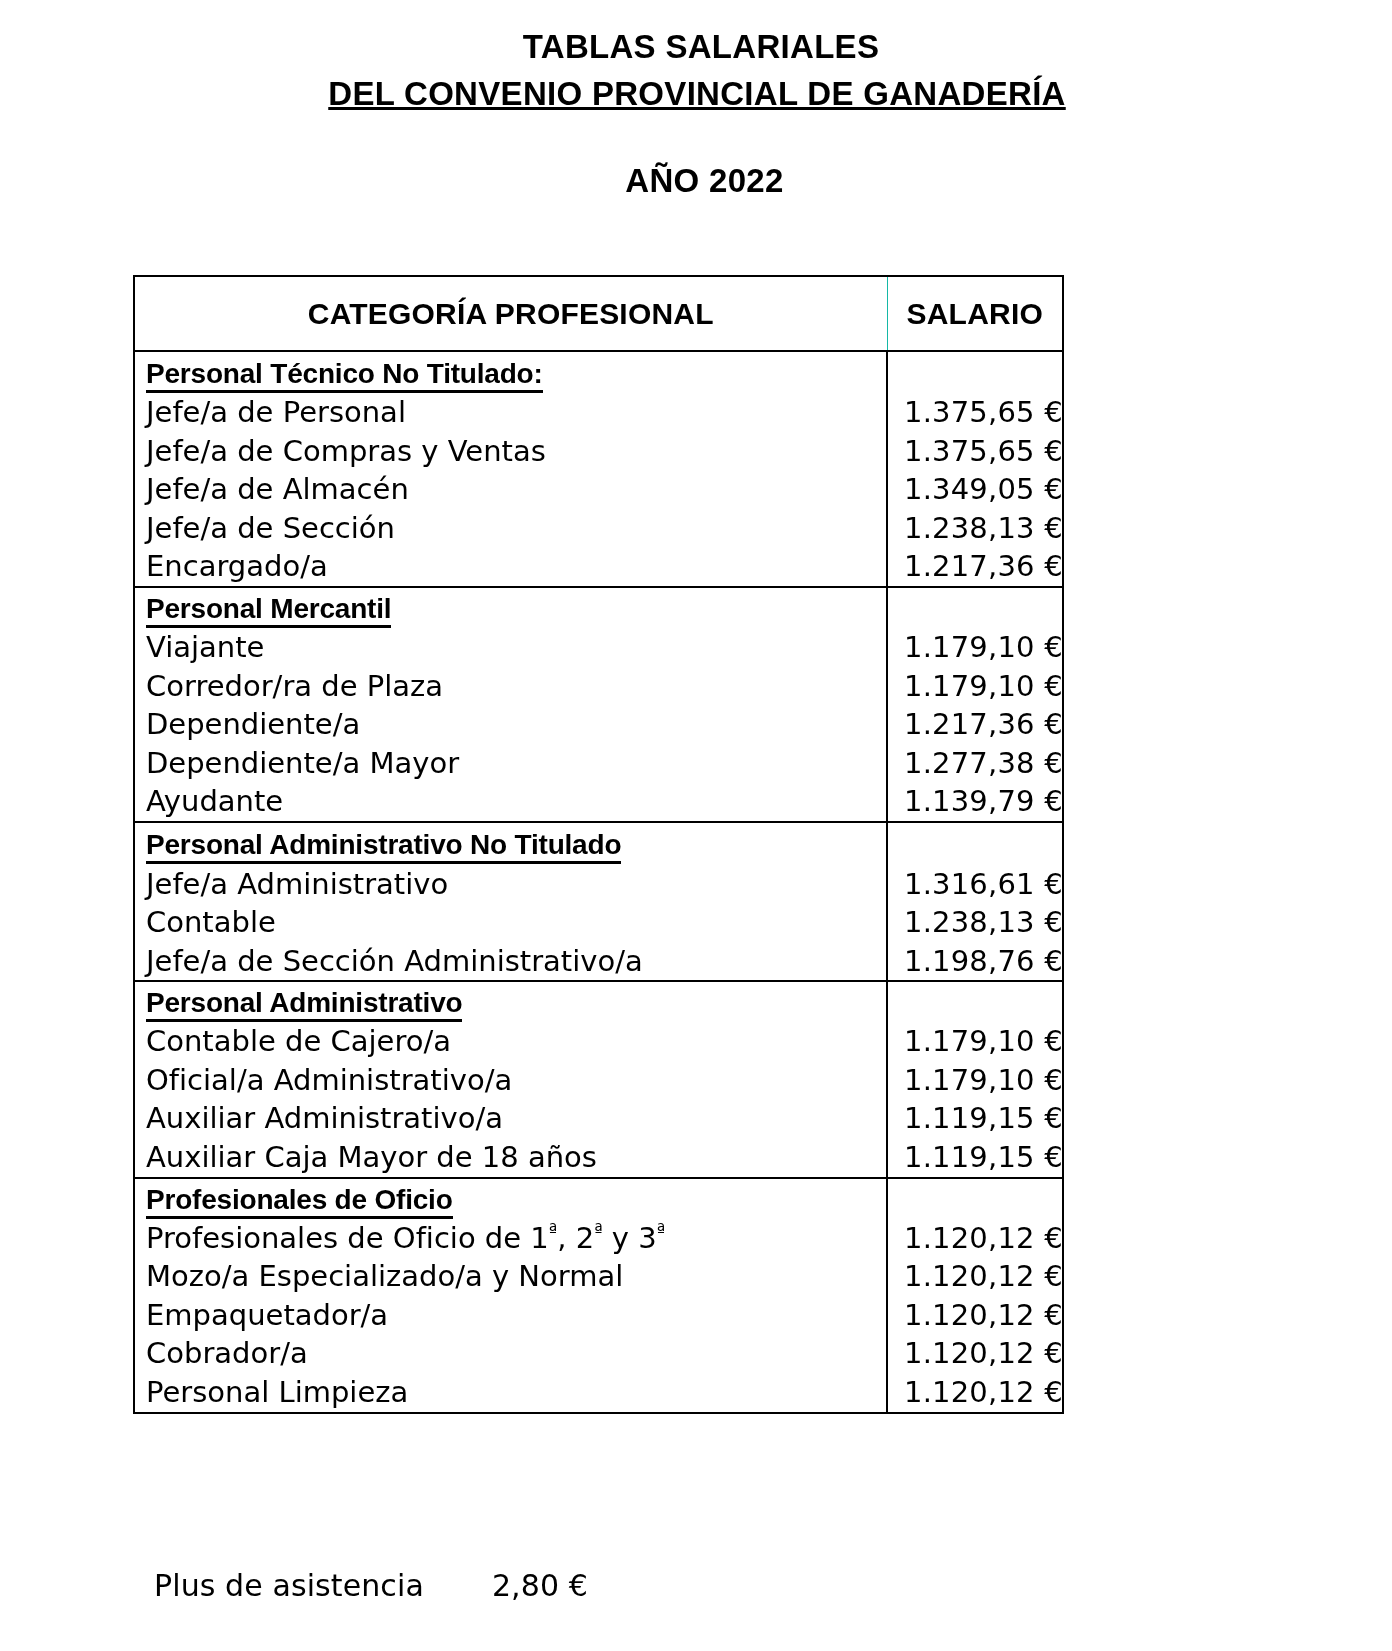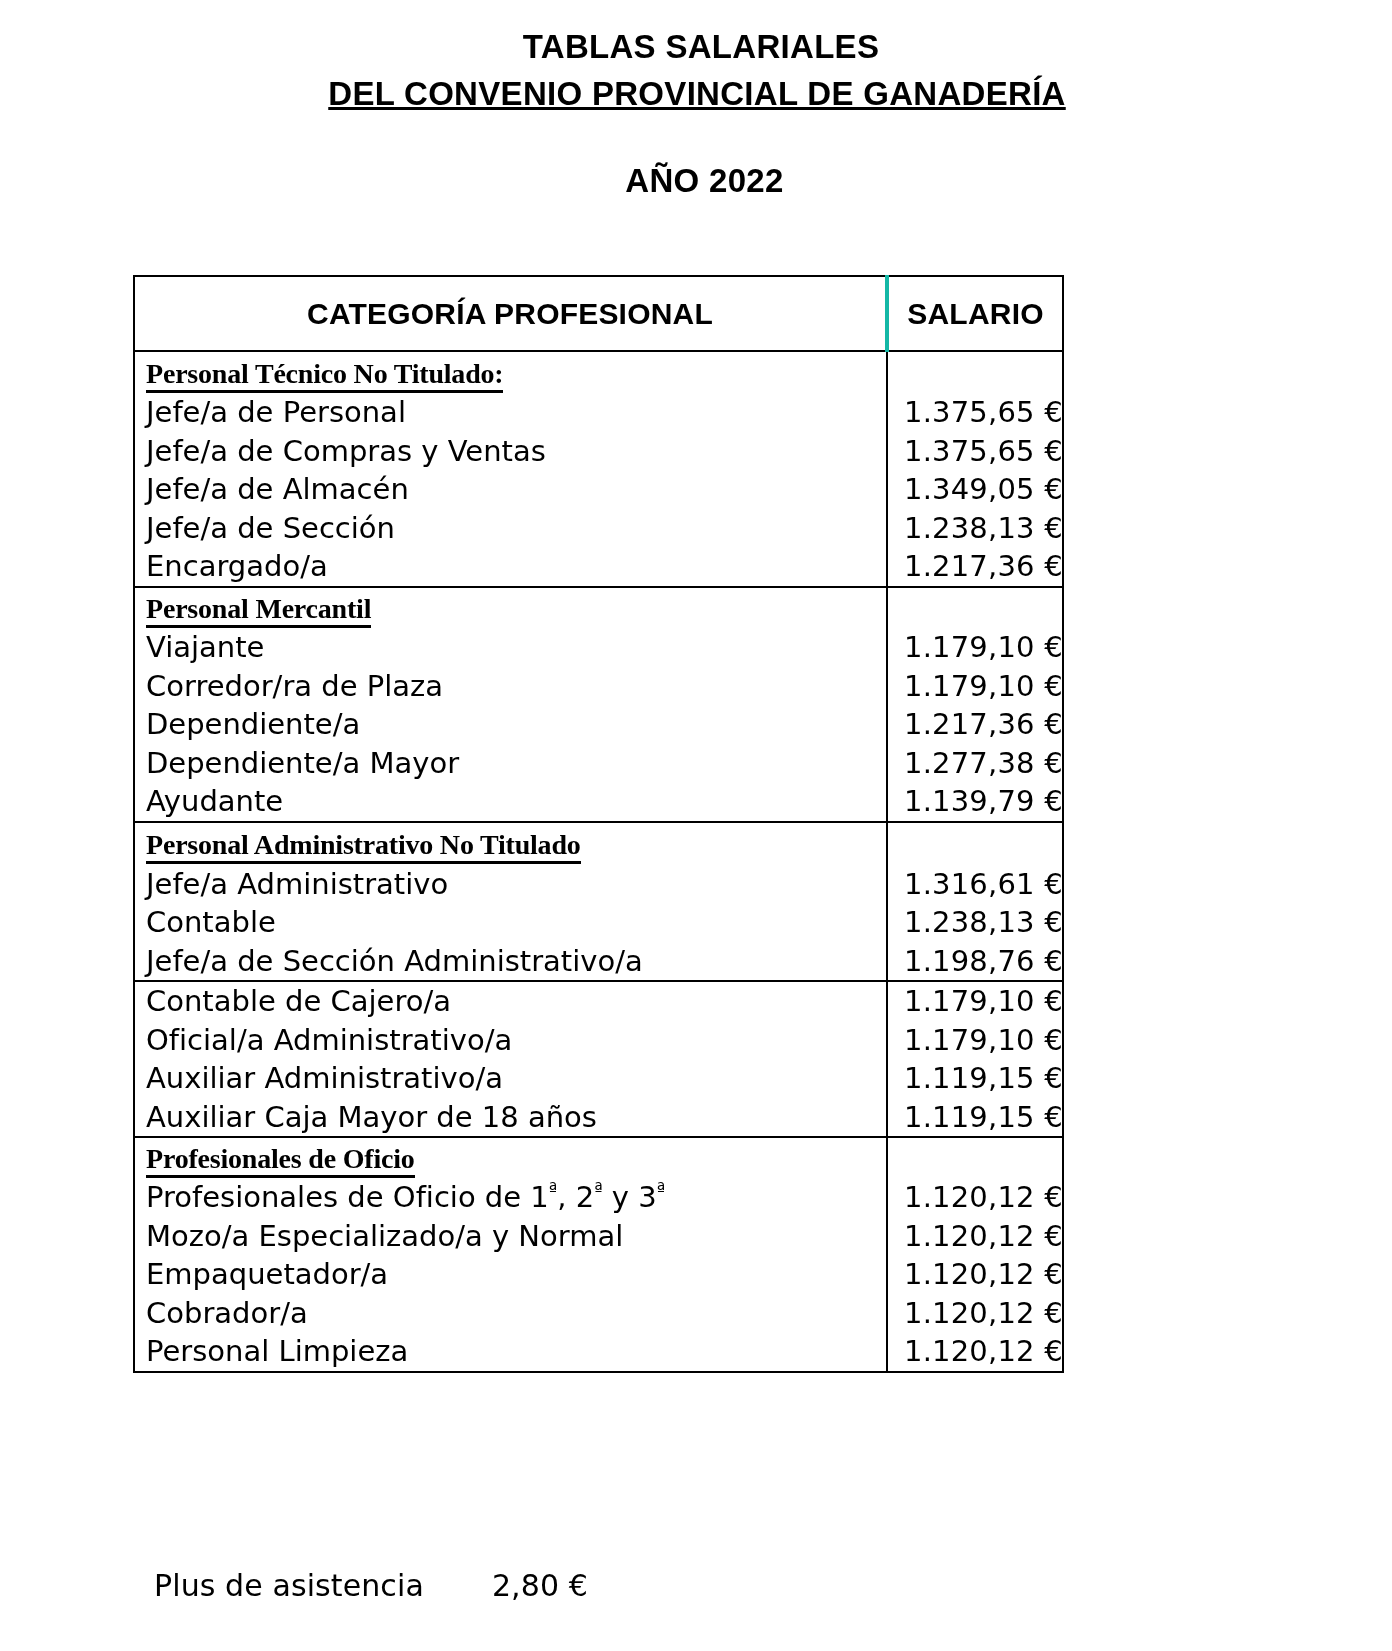--- a/index.html
+++ b/index.html
@@ -65,21 +65,21 @@
   table.salary col.c-sal { width: 176px; }
 
   
   .hdr td {
     border-bottom: 2px solid #000;
     padding: 0;
     height: 73px;
     vertical-align: middle;
   }
   .hdr .cat {
-    border-right: 4px solid #14b8a6;
+    border-right: 1px solid #14b8a6;
     text-align: center;
   }
   .hdr .txt {
     font-family: "Liberation Sans", sans-serif;
     font-weight: bold;
     font-size: 30px;
     letter-spacing: 0.2px;
   }
   .hdr .sal {
     text-align: center;
@@ -113,21 +113,21 @@
 
   
   tr.sec-head td.cat-cell {
     font-weight: bold;
     height: auto;
     padding-top: 3px;
     padding-bottom: 1px;
   }
   tr.sec-head .sec-title {
     display: inline;
-    font-family: Liberation Serif, serif;
+    font-family: Liberation Sans, sans-serif;
     font-weight: bold;
     font-size: 28px;
     letter-spacing: -0.2px;
     border-bottom: 3px solid #000;
     padding-bottom: 1px;
     line-height: 1.30;
     box-decoration-break: clone;
     -webkit-box-decoration-break: clone;
   }
   tr.sec-head.wrap2 td.cat-cell {
@@ -245,20 +245,24 @@
           <tr>
             <td class="cat-cell"><span>Contable</span></td>
             <td class="sal-cell"><span>1.238,13 €</span></td>
           </tr>
           <tr>
             <td class="cat-cell"><span>Jefe/a de Sección Administrativo/a</span></td>
             <td class="sal-cell"><span>1.198,76 €</span></td>
           </tr>
         </tbody>
         <tbody class="section">
+          <tr class="sec-head">
+            <td class="cat-cell"><span class="sec-title">Personal Administrativo</span></td>
+            <td class="sal-cell">&nbsp;</td>
+          </tr>
           <tr>
             <td class="cat-cell"><span>Contable de Cajero/a</span></td>
             <td class="sal-cell"><span>1.179,10 €</span></td>
           </tr>
           <tr>
             <td class="cat-cell"><span>Oficial/a Administrativo/a</span></td>
             <td class="sal-cell"><span>1.179,10 €</span></td>
           </tr>
           <tr>
             <td class="cat-cell"><span>Auxiliar Administrativo/a</span></td>

